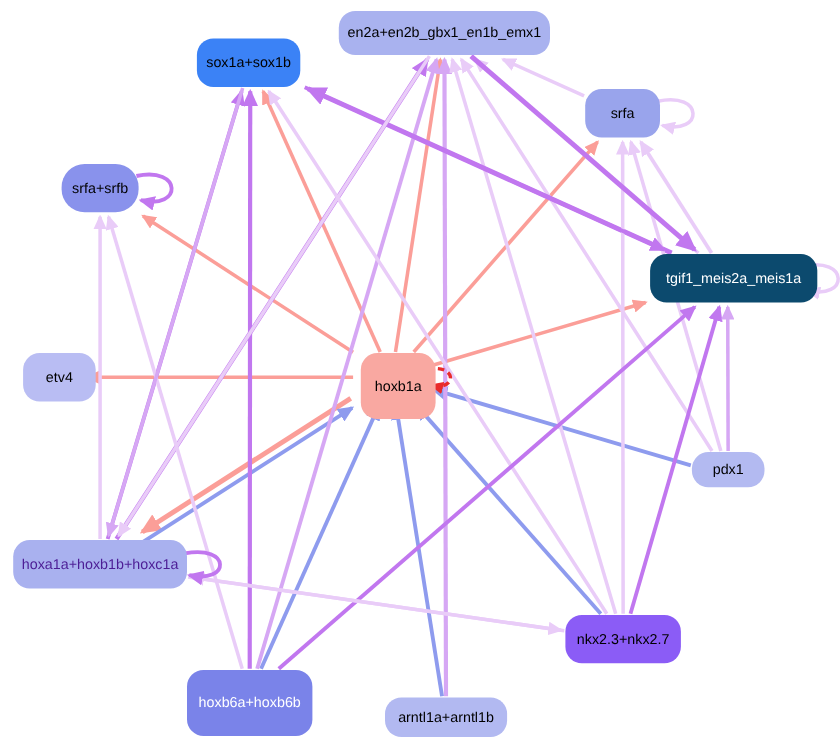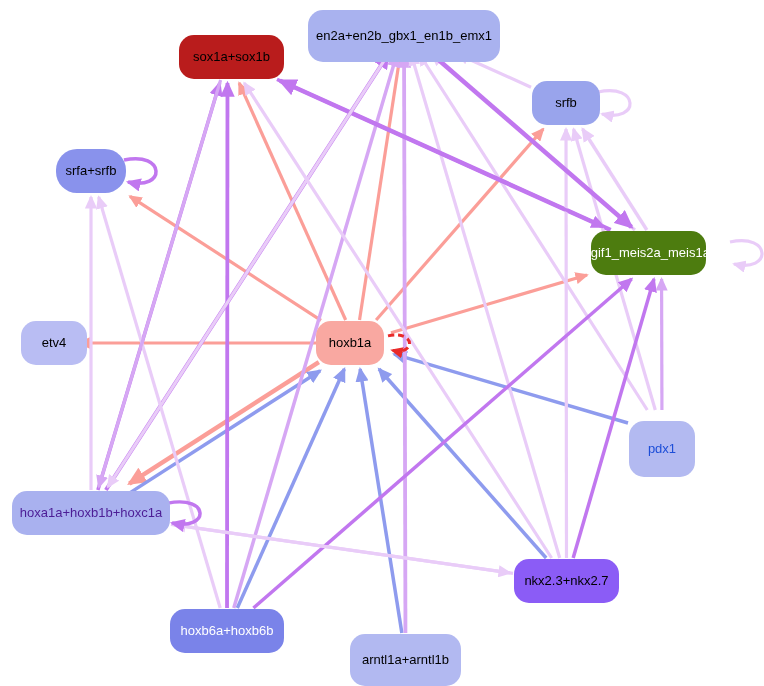--- a/index.html
+++ b/index.html
@@ -89,26 +89,26 @@
         <line x1="513" y1="573.3491062039958" x2="174" y2="524.8696109358569" stroke="#e9ccf8" stroke-width="3.2" marker-end="url(#arrow-lightviolet)"></line>
         <line x1="171" y1="524.4405888538381" x2="510" y2="572.9200841219769" stroke="#e9ccf8" stroke-width="3.2" marker-end="url(#arrow-lightviolet)"></line>
         <path d="M 388,335.85 C 416,330 416,356 392,350.15" fill="none" stroke="#e92b2b" stroke-width="3" stroke-dasharray="6,4" marker-end="url(#arrow-red)"></path>
         <path d="M 598,92 C 640,83 640,123 602,114" fill="none" stroke="#e9ccf8" stroke-width="3.2" marker-end="url(#arrow-lightviolet)"></path>
         <path d="M 124,160 C 166,151 166,191 128,182" fill="none" stroke="#c177ef" stroke-width="3.5" marker-end="url(#arrow-purple)"></path>
         <path d="M 730,242 C 772,233 772,273 734,264" fill="none" stroke="#e9ccf8" stroke-width="3.2" marker-end="url(#arrow-lightviolet)"></path>
         <path d="M 168,503.1 C 210,495 210,531 172,522.9" fill="none" stroke="#c177ef" stroke-width="3.5" marker-end="url(#arrow-purple)"></path>
       </g>
   </svg>
   <div id="node-layer">
-      <div class="node" style="left: 308px; top: 10px; width: 192px; height: 52px; background: rgb(169, 178, 239); color: rgb(0, 0, 0); text-align: center;">en2a+en2b_gbx1_en1b_emx1</div>
-      <div class="node" style="left: 179px; top: 35px; width: 105px; height: 44px; background: #b91c1c; color: rgb(0, 0, 0);">sox1a+sox1b</div>
-      <div class="node" style="left: 532px; top: 81px; width: 68px; height: 44px; background: rgb(153, 164, 236); color: rgb(0, 0, 0);">srfb</div>
+      <div class="node" style="left: 308px; top: 10px; width: 192px; height: 40px; background: rgb(169, 178, 239); color: rgb(0, 0, 0); text-align: center;">en2a+en2b_gbx1_en1b_emx1</div>
+      <div class="node" style="left: 179px; top: 35px; width: 94px; height: 44px; background: #3b82f6; color: rgb(0, 0, 0);">sox1a+sox1b</div>
+      <div class="node" style="left: 532px; top: 81px; width: 68px; height: 44px; background: rgb(153, 164, 236); color: rgb(0, 0, 0);">srfa</div>
       <div class="node" style="left: 56px; top: 149px; width: 70px; height: 44px; background: rgb(137, 146, 236); color: rgb(0, 0, 0); border-radius: 21px;">srfa+srfb</div>
-      <div class="node" style="left: 591px; top: 231px; width: 115px; height: 44px; background: #4d7c0f; color: rgb(255, 255, 255);">tgif1_meis2a_meis1a</div>
+      <div class="node" style="left: 591px; top: 231px; width: 152px; height: 44px; background: #0c4a6e; color: rgb(255, 255, 255);">tgif1_meis2a_meis1a</div>
       <div class="node" style="left: 9px; top: 321px; width: 66px; height: 44px; background: rgb(185, 189, 243); color: rgb(0, 0, 0); margin-left: 12px;">etv4</div>
-      <div class="node" style="left: 316px; top: 321px; width: 68px; height: 44px; background: rgb(249, 168, 161); color: rgb(0, 0, 0);">hoxb1a</div>
-      <div class="node" style="left: 629px; top: 411px; width: 66px; height: 56px; background: rgb(179, 186, 241); color: #1d4ed8; margin-top: 10px;">pdx1</div>
+      <div class="node" style="left: 328px; top: 321px; width: 68px; height: 60px; background: rgb(249, 168, 161); color: rgb(0, 0, 0);">hoxb1a</div>
+      <div class="node" style="left: 629px; top: 411px; width: 66px; height: 32px; background: rgb(179, 186, 241); color: #000000;">pdx1</div>
       <div class="node" style="left: 12px; top: 491px; width: 158px; height: 44px; background: rgb(169, 177, 239); color: #4c1d95;">hoxa1a+hoxb1b+hoxc1a</div>
       <div class="node" style="left: 514px; top: 559px; width: 105px; height: 44px; background: #8b5cf6; color: rgb(0, 0, 0);">nkx2.3+nkx2.7</div>
-      <div class="node" style="left: 170px; top: 609px; width: 114px; height: 44px; background: rgb(122, 131, 233); color: rgb(255, 255, 255);">hoxb6a+hoxb6b</div>
-      <div class="node" style="left: 350px; top: 634px; width: 111px; height: 52px; background: rgb(178, 185, 241); color: rgb(0, 0, 0);">arntl1a+arntl1b</div>
+      <div class="node" style="left: 170px; top: 609px; width: 114px; height: 60px; background: rgb(122, 131, 233); color: rgb(255, 255, 255);">hoxb6a+hoxb6b</div>
+      <div class="node" style="left: 350px; top: 634px; width: 111px; height: 36px; background: rgb(178, 185, 241); color: rgb(0, 0, 0);">arntl1a+arntl1b</div>
     </div>
 </div>
 
 </body></html>

